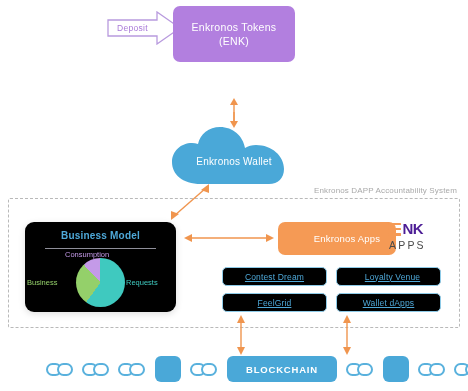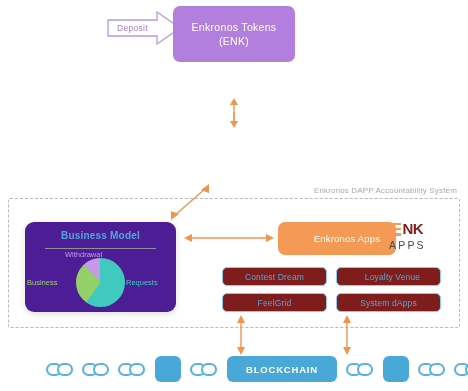--- a/index.html
+++ b/index.html
@@ -71,21 +71,21 @@
   }
   #dapp-region-label{
     left:311px;top:186px;
     font-size:8px;color:#a9a9a9;letter-spacing:.15px;
     background:#fff;padding:0 3px;
   }
 
   
   #bm-card{
     left:25px;top:222px;width:151px;height:90px;
-    background:#4c1d95;border-radius:9px;
+    background:#000000;border-radius:9px;
     box-shadow:0 2px 7px rgba(0,0,0,.13);
     box-sizing:border-box;
   }
   #bm-title{
     position:absolute;left:0;top:8px;width:151px;text-align:center;
     font-size:10px;font-weight:bold;color:#4ea8d8;letter-spacing:.2px;
   }
   #bm-rule{
     position:absolute;left:20px;top:26px;width:111px;height:1px;background:#8f8f9a;
   }
@@ -105,32 +105,32 @@
     display:flex;align-items:center;justify-content:center;
     color:#fff;font-size:9.5px;letter-spacing:.2px;padding-left:20px;
   }
   
   #enk-logo{left:388px;top:220px;width:52px;height:36px;}
   #enk-logo .row1{
     position:absolute;left:0;top:0;height:18px;display:flex;align-items:center;
   }
   #enk-logo .eb{width:13px;height:2.6px;background:#f59a55;border-radius:.5px;}
   #enk-logo .ebars{display:flex;flex-direction:column;justify-content:space-between;height:13px;margin-right:1.5px;}
-  #enk-logo .nk{font-size:15px;font-weight:bold;color:#7f1d1d;letter-spacing:-.5px;line-height:14px;}
+  #enk-logo .nk{font-size:15px;font-weight:bold;color:#4c1d95;letter-spacing:-.5px;line-height:14px;}
   #enk-logo .row2{
     position:absolute;left:1px;top:19px;
     font-size:10.5px;color:#4a4a4a;letter-spacing:2.2px;
   }
 
   
   .dapp{
     height:19px;border:1.2px solid #8ecbe8;border-radius:5px;
-    background:#7f1d1d;box-sizing:border-box;
-    display:flex;align-items:center;justify-content:center;
-    color:#4ea8d8;font-size:8.5px;letter-spacing:.15px;
+    background:#000000;box-sizing:border-box;
+    display:flex;align-items:center;justify-content:center;
+    color:#4ea8d8;font-size:8.5px;letter-spacing:.15px;text-decoration:underline;
   }
   #dapp-0{left:222px;top:267px;width:105px;}
   #dapp-1{left:336px;top:267px;width:105px;padding-left:8px;}
   #dapp-2{left:222px;top:293px;width:105px;}
   #dapp-3{left:336px;top:293px;width:105px;}
 
   
   #chain-row{
     left:0;top:352px;width:448px;height:34px;
     display:flex;align-items:center;
@@ -174,41 +174,50 @@
     <div>Enkronos Tokens</div>
     <div>(ENK)</div>
   </div>
 
 
   <svg class="arrow" style="left:229px;top:98px;" width="10" height="26">
     <line x1="5" y1="25" x2="5" y2="5" stroke="#f0954e" stroke-width="1.4"></line>
     <path d="M5 0 L9 7 L1 7 Z" fill="#f0954e"></path>
   </svg>
 
+  <div class="abs" id="cloud">
+    <svg width="132" height="62" viewBox="0 0 132 62" aria-hidden="true">
+      <path d="M33 60 C14 60 4 50 4 38 C4 27 13 19 24 19 C26 19 28 19.4 30 20
+               C32 10 41 3 52 3 C65 3 75 12 77 24
+               C80 22 84 21 88 21 C104 21 116 32 116 45
+               C116 54 110 60 101 60 Z" fill="#4aa8d8"></path>
+    </svg>
+    <div class="lbl">Enkronos Wallet</div>
+  </div>
 
   <svg class="arrow" style="left:229px;top:112px;" width="10" height="16">
     <line x1="5" y1="0" x2="5" y2="11" stroke="#f0954e" stroke-width="1.4"></line>
     <path d="M5 16 L9 9 L1 9 Z" fill="#f0954e"></path>
   </svg>
 
   <div class="abs" id="dapp-region"></div>
   <div class="abs" id="dapp-region-label">Enkronos DAPP Accountability System</div>
 
   <svg class="arrow" style="left:168px;top:183px;" width="44" height="38">
     <line x1="38" y1="5" x2="6" y2="33" stroke="#f0954e" stroke-width="1.4"></line>
     <path d="M41 1 L41 10 L33 7 Z" fill="#f0954e"></path>
     <path d="M3 37 L3 28 L11 31 Z" fill="#f0954e"></path>
   </svg>
 
   <div class="abs" id="bm-card">
     <div id="bm-title">Business Model</div>
     <div id="bm-rule"></div>
     <div id="pie-wrap">
       <div id="pie" style="background: conic-gradient(rgb(63, 201, 191) 0deg, rgb(63, 201, 191) 216deg, rgb(148, 208, 106) 216deg, rgb(148, 208, 106) 316.8deg, rgb(196, 154, 232) 316.8deg, rgb(196, 154, 232) 360deg);"></div>
-      <div class="pie-lbl" id="lbl-consumption">Withdrawal</div>
+      <div class="pie-lbl" id="lbl-consumption">Consumption</div>
       <div class="pie-lbl" id="lbl-storage">Business</div>
       <div class="pie-lbl" id="lbl-requests">Requests</div>
     </div>
   </div>
 
   <svg class="arrow" style="left:184px;top:233px;" width="90" height="10">
     <line x1="6" y1="5" x2="84" y2="5" stroke="#f0954e" stroke-width="1.4"></line>
     <path d="M0 5 L8 1 L8 9 Z" fill="#f0954e"></path>
     <path d="M90 5 L82 1 L82 9 Z" fill="#f0954e"></path>
   </svg>
@@ -232,21 +241,21 @@
   <div class="abs dapp" id="dapp-0">
     <span>Contest Dream</span>
   </div>
   <div class="abs dapp" id="dapp-1">
     <span>Loyalty Venue</span>
   </div>
   <div class="abs dapp" id="dapp-2">
     <span>FeelGrid</span>
   </div>
   <div class="abs dapp" id="dapp-3">
-    <span>System dApps</span>
+    <span>Wallet dApps</span>
   </div>
 
   <svg class="arrow" style="left:236px;top:315px;" width="10" height="40">
     <line x1="5" y1="6" x2="5" y2="34" stroke="#f0954e" stroke-width="1.4"></line>
     <path d="M5 0 L9 8 L1 8 Z" fill="#f0954e"></path>
     <path d="M5 40 L9 32 L1 32 Z" fill="#f0954e"></path>
   </svg>
   <svg class="arrow" style="left:342px;top:315px;" width="10" height="40">
     <line x1="5" y1="6" x2="5" y2="34" stroke="#f0954e" stroke-width="1.4"></line>
     <path d="M5 0 L9 8 L1 8 Z" fill="#f0954e"></path>

